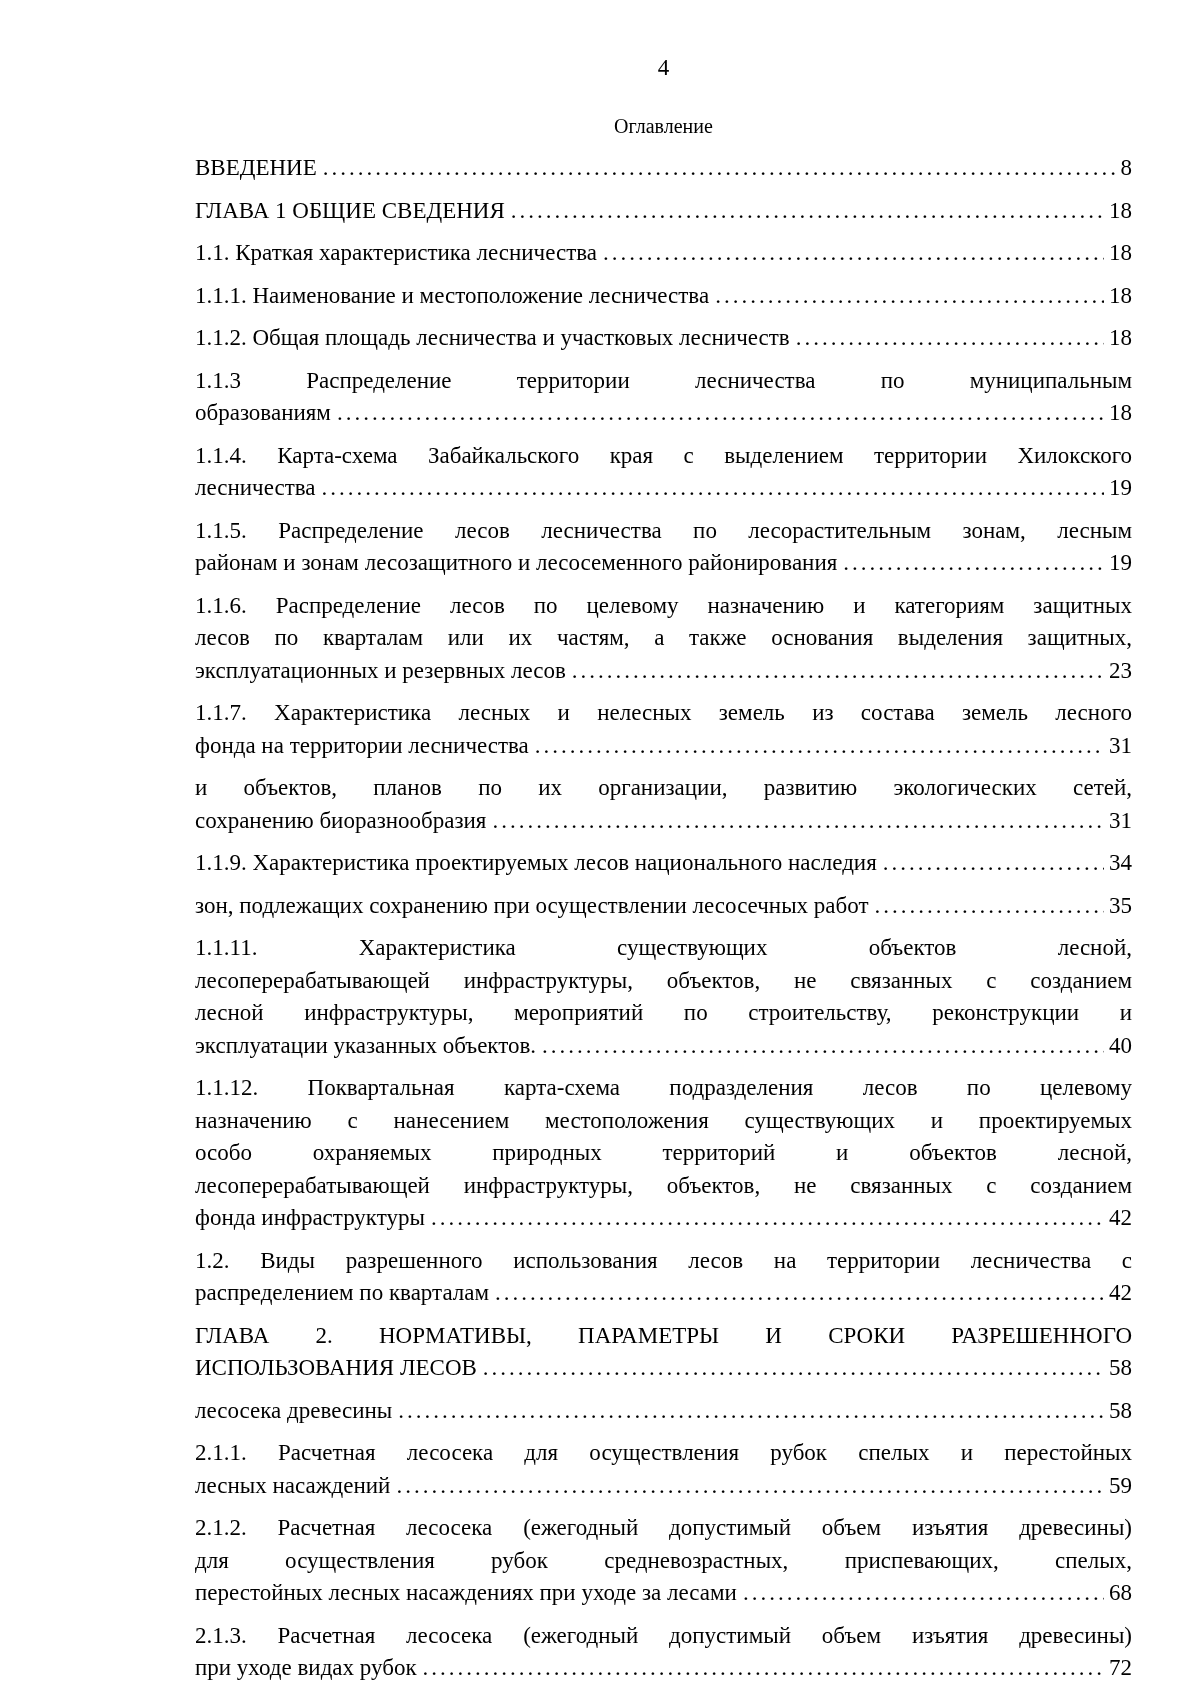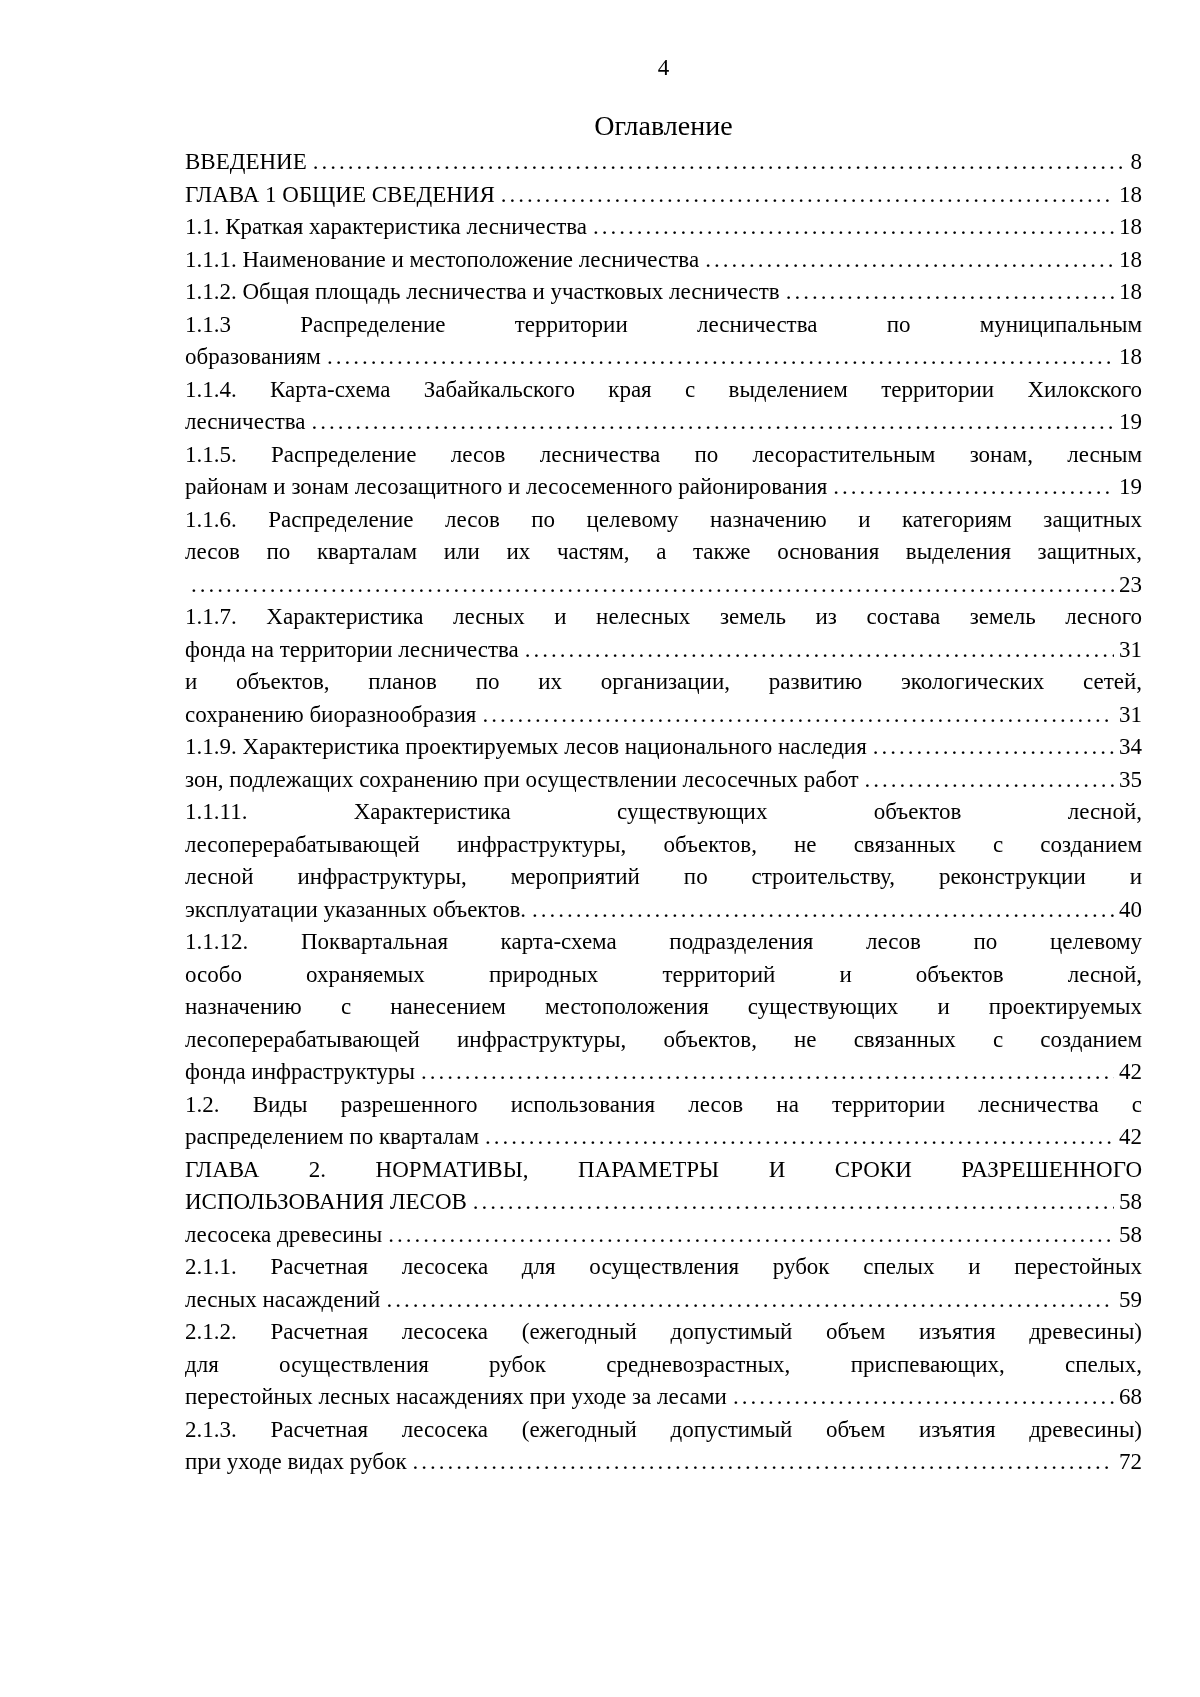--- a/index.html
+++ b/index.html
@@ -21,28 +21,28 @@
     width: 1200px;
     height: 1697px;
     padding: 52px 58px 0 185px; 
     background: #ffffff;
   }
   .page-number {
     text-align: center;
   }
   .toc-title {
     text-align: center;
-    font-size: 28px;
+    font-size: 20px;
     margin: 25px 0 4px 0;
   }
   .toc-list {
     width: 100%;
   }
   .toc-entry {
-    margin: 0;
+    margin: 10px;
   }
   
   .toc-line {
     text-align: justify;
     text-align-last: justify;
     -moz-text-align-last: justify;
     white-space: nowrap;
   }
   
   .toc-lastline {
@@ -132,20 +132,21 @@
         <div class="toc-lastline">
           <span class="entry-text">районам и зонам лесозащитного и лесосеменного районирования</span>
           <span class="dot-leader">............................................................................................................................................................................................................................................................................................................</span>
           <span class="page-ref">19</span>
         </div>
       </div>
       <div class="toc-entry">
         <div class="toc-line">1.1.6. Распределение лесов по целевому назначению и категориям защитных</div>
         <div class="toc-line">лесов по кварталам или их частям, а также основания выделения защитных,</div>
         <div class="toc-lastline">
+          <span class="entry-text">эксплуатационных и резервных лесов</span>
           <span class="dot-leader">............................................................................................................................................................................................................................................................................................................</span>
           <span class="page-ref">23</span>
         </div>
       </div>
       <div class="toc-entry">
         <div class="toc-line">1.1.7. Характеристика лесных и нелесных земель из состава земель лесного</div>
         <div class="toc-lastline">
           <span class="entry-text">фонда на территории лесничества</span>
           <span class="dot-leader">............................................................................................................................................................................................................................................................................................................</span>
           <span class="page-ref">31</span>
@@ -178,22 +179,22 @@
         <div class="toc-line">лесоперерабатывающей инфраструктуры, объектов, не связанных с созданием</div>
         <div class="toc-line">лесной инфраструктуры, мероприятий по строительству, реконструкции и</div>
         <div class="toc-lastline">
           <span class="entry-text">эксплуатации указанных объектов.</span>
           <span class="dot-leader">............................................................................................................................................................................................................................................................................................................</span>
           <span class="page-ref">40</span>
         </div>
       </div>
       <div class="toc-entry">
         <div class="toc-line">1.1.12. Поквартальная карта-схема подразделения лесов по целевому</div>
+        <div class="toc-line">назначению с нанесением местоположения существующих и проектируемых</div>
         <div class="toc-line">особо охраняемых природных территорий и объектов лесной,</div>
-        <div class="toc-line">назначению с нанесением местоположения существующих и проектируемых</div>
         <div class="toc-line">лесоперерабатывающей инфраструктуры, объектов, не связанных с созданием</div>
         <div class="toc-lastline">
           <span class="entry-text">фонда инфраструктуры</span>
           <span class="dot-leader">............................................................................................................................................................................................................................................................................................................</span>
           <span class="page-ref">42</span>
         </div>
       </div>
       <div class="toc-entry">
         <div class="toc-line">1.2. Виды разрешенного использования лесов на территории лесничества с</div>
         <div class="toc-lastline">

